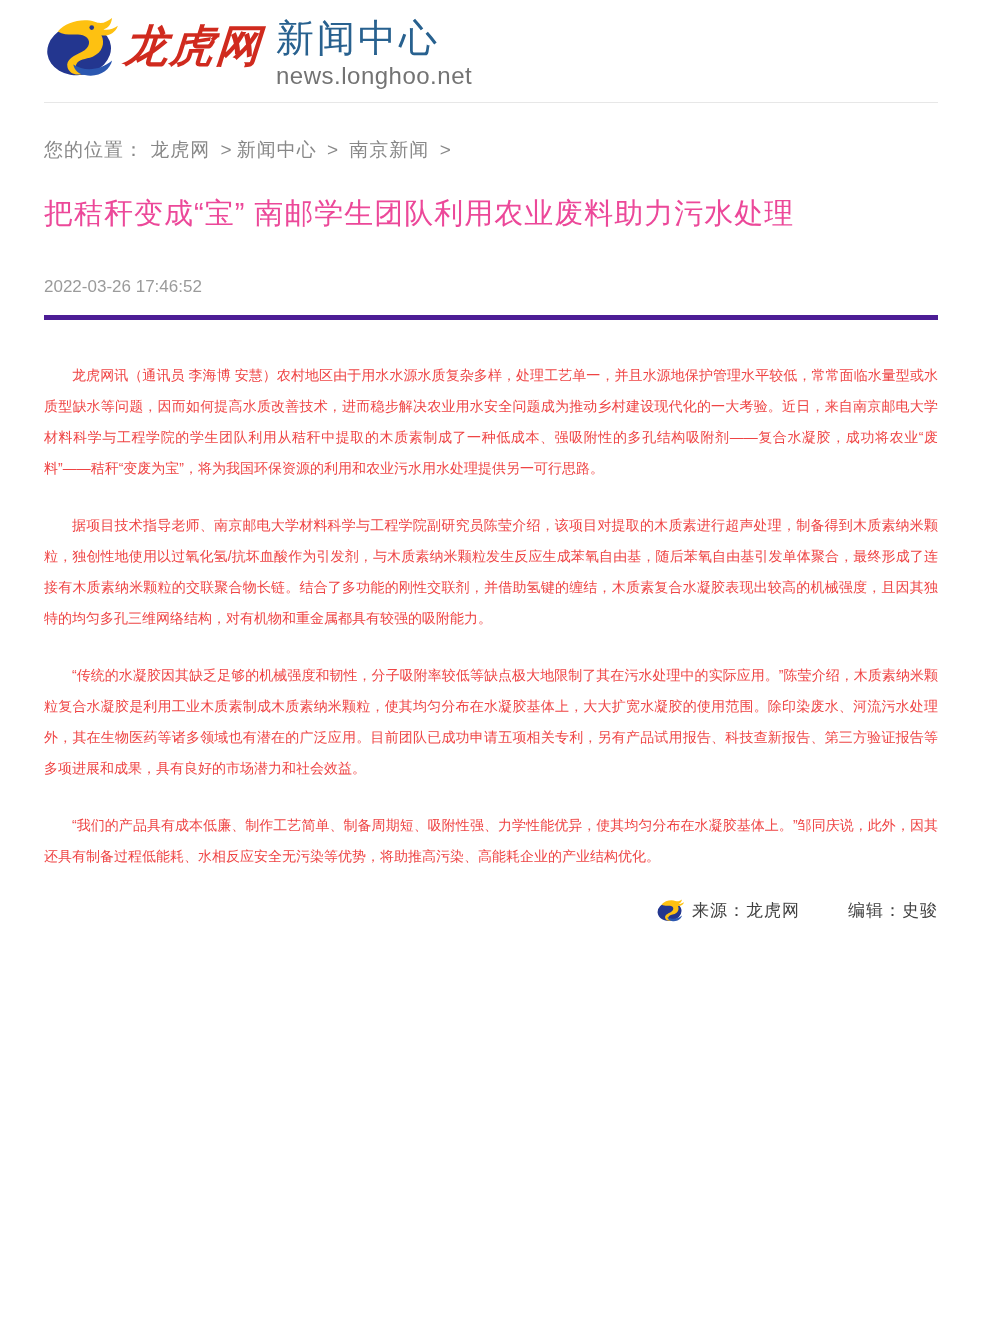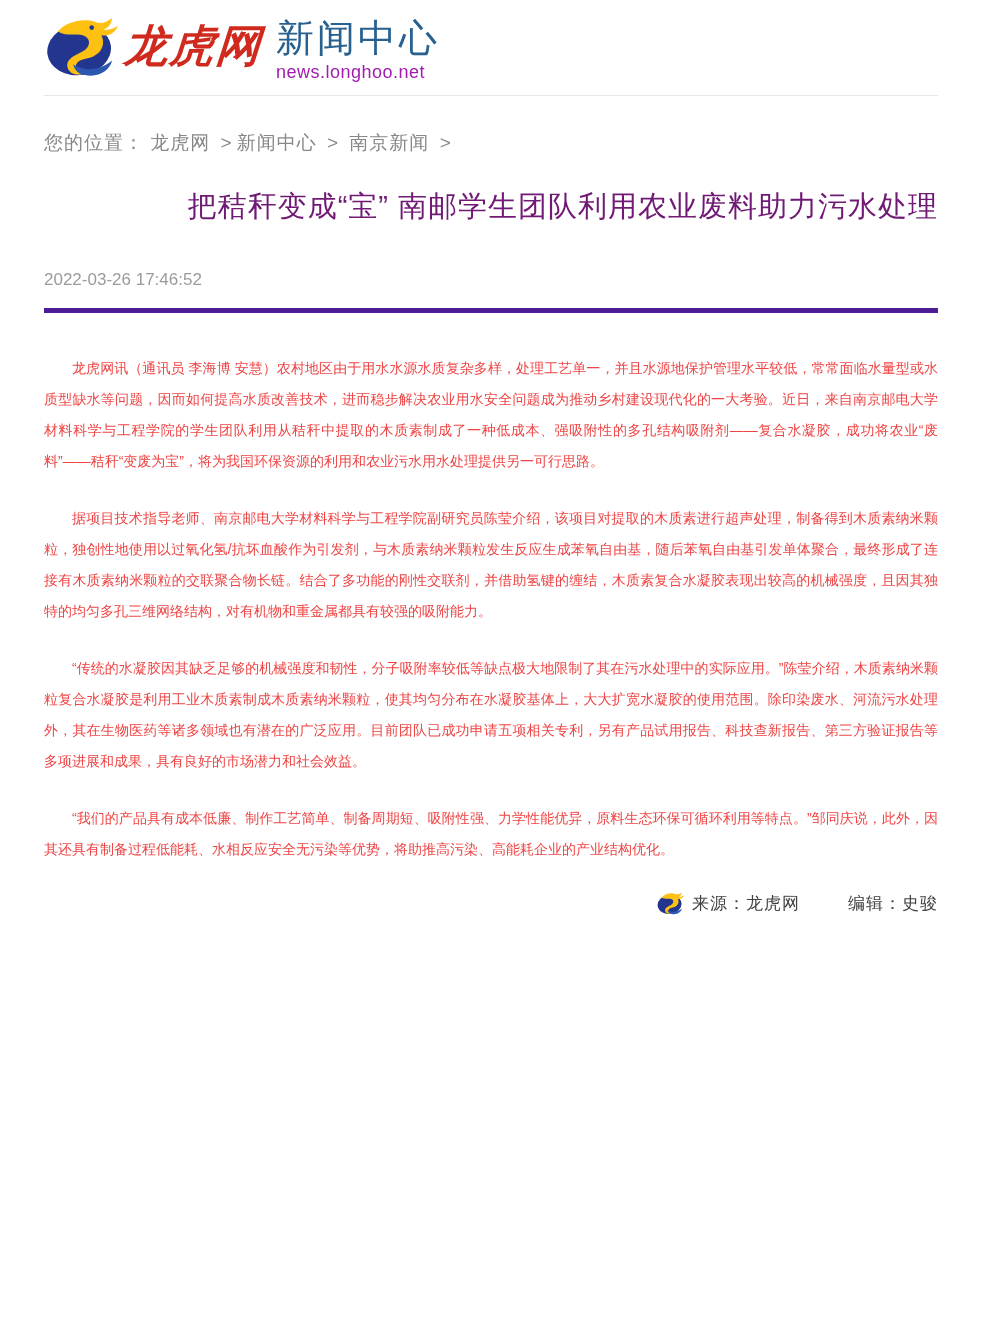--- a/index.html
+++ b/index.html
@@ -40,22 +40,22 @@
   }
   .section-block { margin-left: 14px; padding-top: 2px; }
   .section-title {
     font-size: 38px;
     color: #28618f;
     letter-spacing: 3px;
     line-height: 44px;
     font-weight: 400;
   }
   .section-domain {
-    font-size: 18px;
-    color: #a21caf;
+    font-size: 24px;
+    color: #737373;
     margin-top: 2px;
     letter-spacing: 0.5px;
   }
 
   
   .breadcrumb {
     margin-top: 34px;
     font-size: 19px;
     color: #888888;
     letter-spacing: 1px;
@@ -65,24 +65,23 @@
     text-decoration: none;
     cursor: pointer;
   }
   .crumb-sep { margin: 0 4px; color: #888888; }
 
   
   .article-title {
     margin-top: 30px;
     font-size: 29px;
     font-weight: 400;
-    color: #701a75;
+    color: #ec4899;
     letter-spacing: 1px;
     line-height: 40px;
-    text-align: right;
   }
   .article-date {
     margin-top: 44px;
     padding-bottom: 18px;
     font-size: 17px;
     color: #9b9b9b;
     border-bottom: 5px solid #4c1d95;
   }
   .article-body { margin-top: 40px; }
   .article-body p {
@@ -141,21 +140,21 @@
   </div>
 
   <h1 class="article-title">把秸秆变成“宝”  南邮学生团队利用农业废料助力污水处理</h1>
 
   <div class="article-date">2022-03-26 17:46:52</div>
 
   <div class="article-body">
     <p>龙虎网讯（通讯员 李海博 安慧）农村地区由于用水水源水质复杂多样，处理工艺单一，并且水源地保护管理水平较低，常常面临水量型或水质型缺水等问题，因而如何提高水质改善技术，进而稳步解决农业用水安全问题成为推动乡村建设现代化的一大考验。近日，来自南京邮电大学材料科学与工程学院的学生团队利用从秸秆中提取的木质素制成了一种低成本、强吸附性的多孔结构吸附剂——复合水凝胶，成功将农业“废料”——秸秆“变废为宝”，将为我国环保资源的利用和农业污水用水处理提供另一可行思路。</p>
     <p>据项目技术指导老师、南京邮电大学材料科学与工程学院副研究员陈莹介绍，该项目对提取的木质素进行超声处理，制备得到木质素纳米颗粒，独创性地使用以过氧化氢/抗坏血酸作为引发剂，与木质素纳米颗粒发生反应生成苯氧自由基，随后苯氧自由基引发单体聚合，最终形成了连接有木质素纳米颗粒的交联聚合物长链。结合了多功能的刚性交联剂，并借助氢键的缠结，木质素复合水凝胶表现出较高的机械强度，且因其独特的均匀多孔三维网络结构，对有机物和重金属都具有较强的吸附能力。</p>
     <p>“传统的水凝胶因其缺乏足够的机械强度和韧性，分子吸附率较低等缺点极大地限制了其在污水处理中的实际应用。”陈莹介绍，木质素纳米颗粒复合水凝胶是利用工业木质素制成木质素纳米颗粒，使其均匀分布在水凝胶基体上，大大扩宽水凝胶的使用范围。除印染废水、河流污水处理外，其在生物医药等诸多领域也有潜在的广泛应用。目前团队已成功申请五项相关专利，另有产品试用报告、科技查新报告、第三方验证报告等多项进展和成果，具有良好的市场潜力和社会效益。</p>
-    <p>“我们的产品具有成本低廉、制作工艺简单、制备周期短、吸附性强、力学性能优异，原料生态环保可循环利用等特点。”邹同庆说，此外，因其还具有制备过程低能耗、水相反应安全无污染等优势，将助推高污染、高能耗企业的产业结构优化。</p>
+    <p>“我们的产品具有成本低廉、制作工艺简单、制备周期短、吸附性强、力学性能优异，使其均匀分布在水凝胶基体上。”邹同庆说，此外，因其还具有制备过程低能耗、水相反应安全无污染等优势，将助推高污染、高能耗企业的产业结构优化。</p>
   </div>
 
   <div class="article-footer">
     <span class="footer-mark">
       <svg viewBox="0 0 80 66" width="30" height="24" aria-hidden="true">
         <ellipse cx="36" cy="37" rx="33" ry="26" fill="#23368f" transform="rotate(-8 36 37)"></ellipse>
         <path d="M14 18 C22 8 40 4 52 8 C60 11 64 8 70 4 C69 11 66 14 61 16 C67 17 71 15 76 12 C73 20 66 23 59 22 C63 30 60 40 50 44 C42 47 36 46 33 52 C31 57 36 61 44 59 C37 65 26 63 24 55 C22 47 31 43 39 39 C47 35 49 27 42 23 C35 19 24 24 14 18 Z" fill="#fec111"></path>
         <path d="M30 52 C42 60 58 58 70 48 C68 58 56 66 42 63 C36 62 31 58 30 52 Z" fill="#2b57b0"></path>
       </svg>
     </span>

